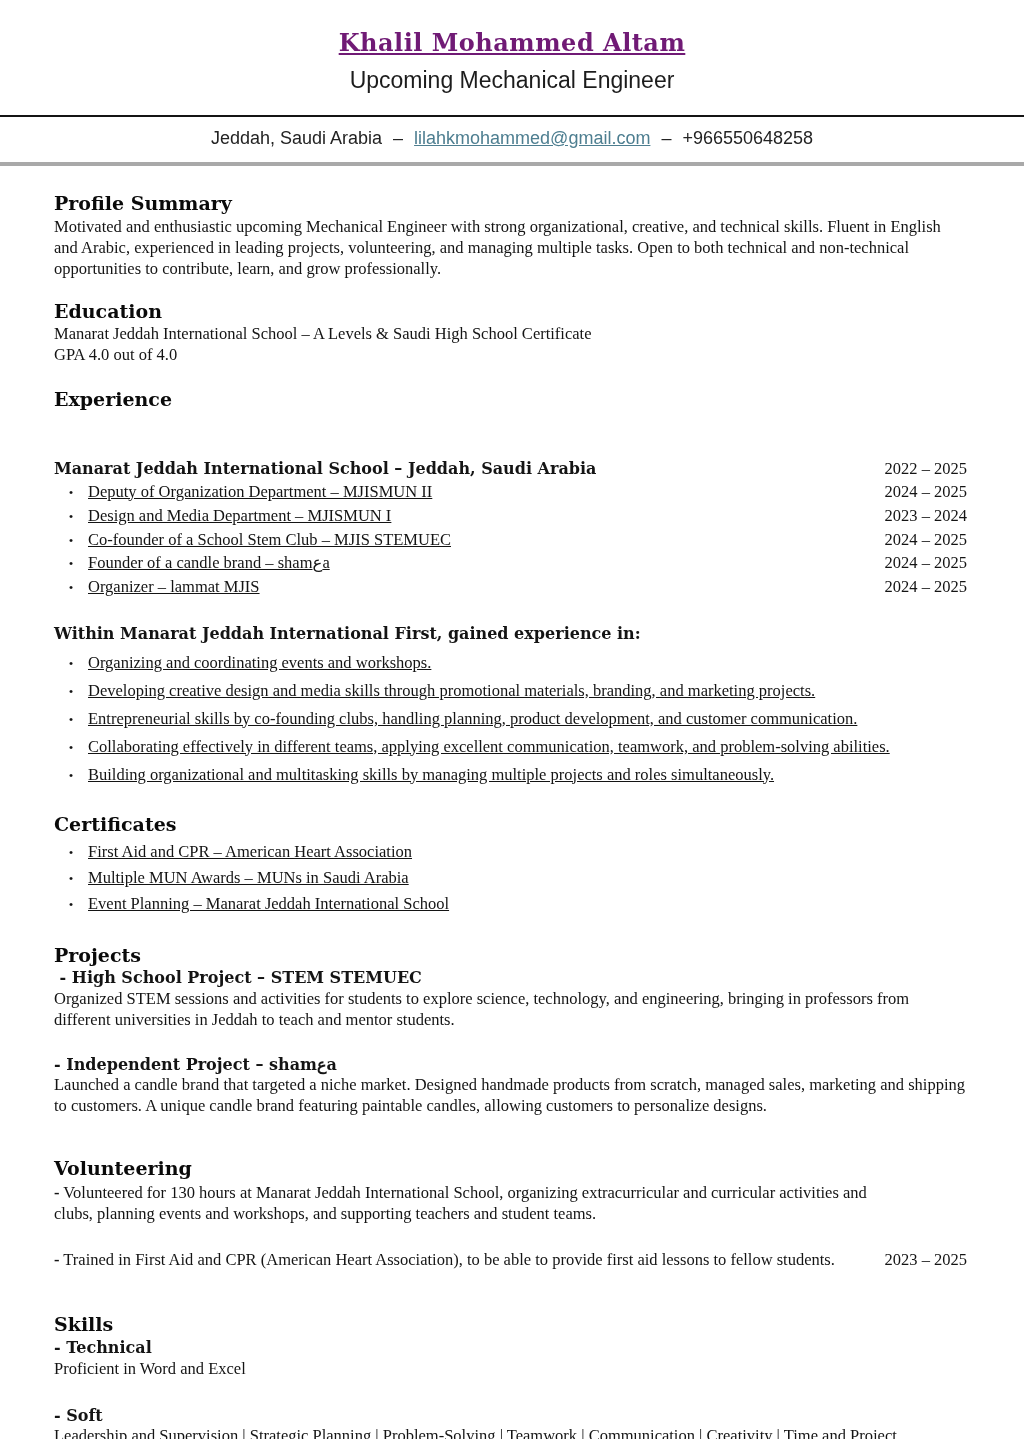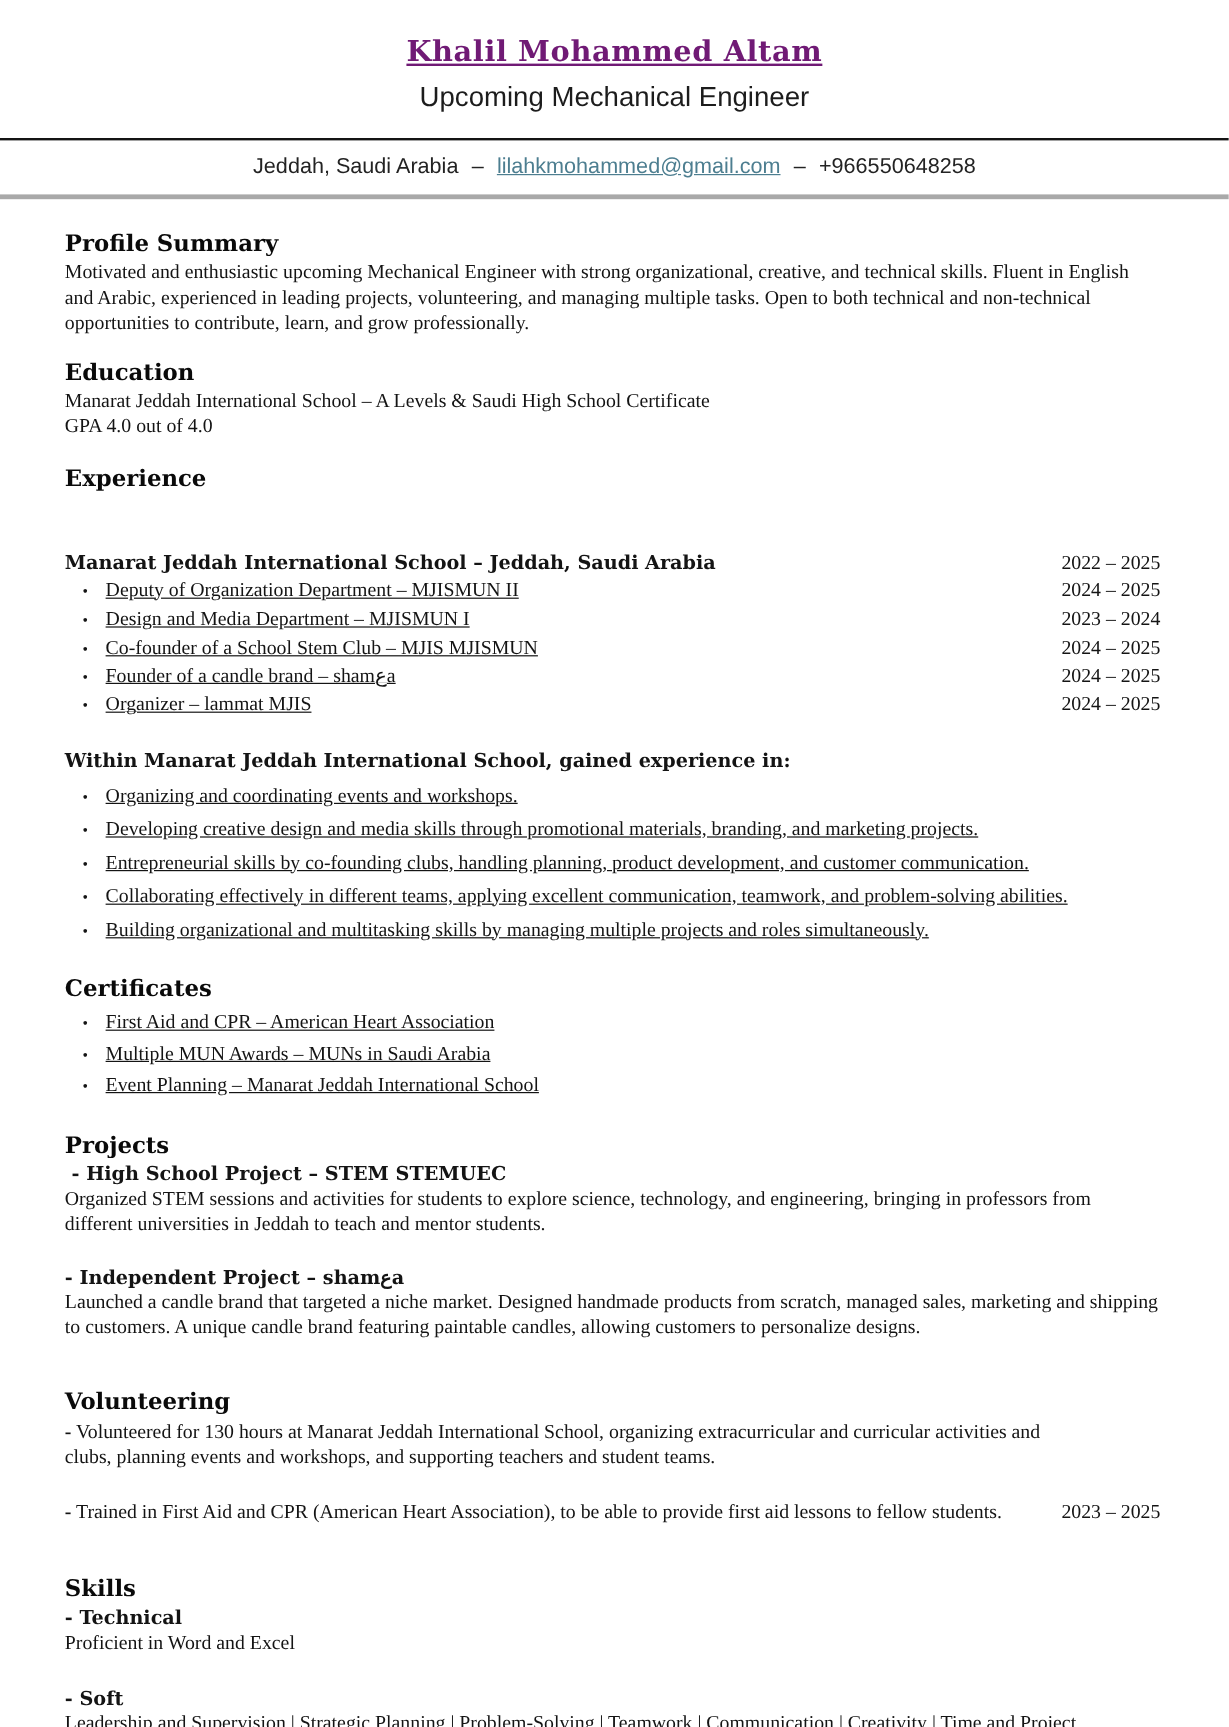--- a/index.html
+++ b/index.html
@@ -131,36 +131,36 @@
         <span class="bullet-text">Deputy of Organization Department – MJISMUN II</span>
         <span class="date">2024 – 2025</span>
       </div>
       <div class="bullet-row">
         <span class="bullet-glyph">•</span>
         <span class="bullet-text">Design and Media Department – MJISMUN I</span>
         <span class="date">2023 – 2024</span>
       </div>
       <div class="bullet-row">
         <span class="bullet-glyph">•</span>
-        <span class="bullet-text">Co-founder of a School Stem Club – MJIS MJISMUN</span>
+        <span class="bullet-text">Co-founder of a School Stem Club – MJIS STEMUEC</span>
         <span class="date">2024 – 2025</span>
       </div>
       <div class="bullet-row">
         <span class="bullet-glyph">•</span>
         <span class="bullet-text">Founder of a candle brand – shamعa</span>
         <span class="date">2024 – 2025</span>
       </div>
       <div class="bullet-row">
         <span class="bullet-glyph">•</span>
         <span class="bullet-text">Organizer – lammat MJIS</span>
         <span class="date">2024 – 2025</span>
       </div>
     </div>
 
-    <div class="sub-bold mt-certs">Within Manarat Jeddah International School, gained experience in:</div>
+    <div class="sub-bold mt-certs">Within Manarat Jeddah International First, gained experience in:</div>
     <div class="gained">
       <div class="bullet-row">
         <span class="bullet-glyph">•</span>
         <span class="bullet-text">Organizing and coordinating events and workshops.</span>
       </div>
       <div class="bullet-row">
         <span class="bullet-glyph">•</span>
         <span class="bullet-text">Developing creative design and media skills through promotional materials, branding, and marketing projects.</span>
       </div>
       <div class="bullet-row">

